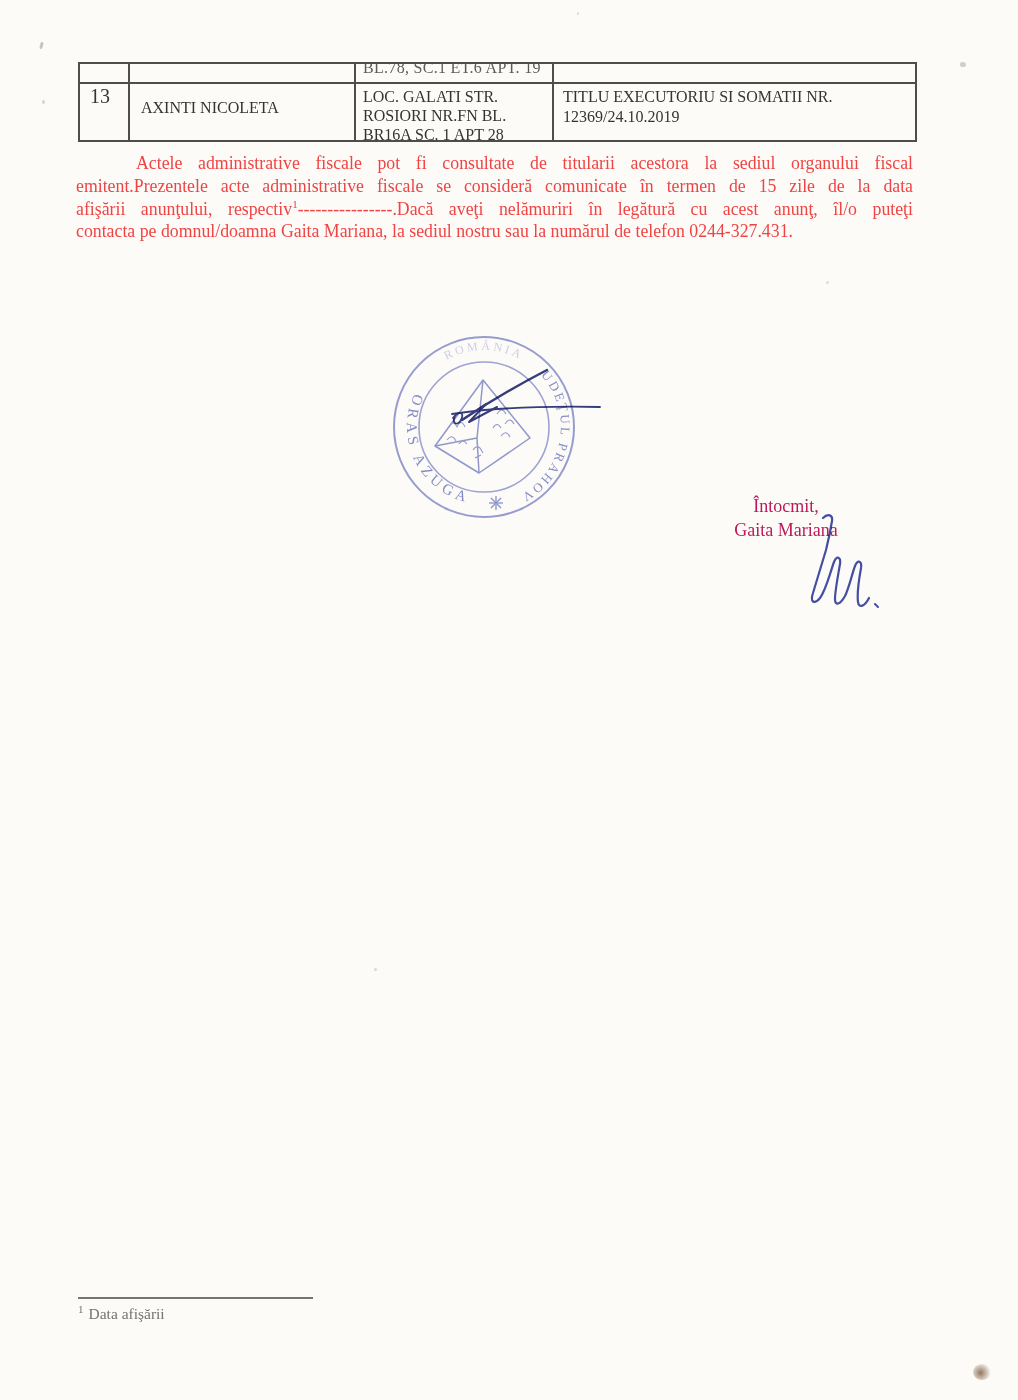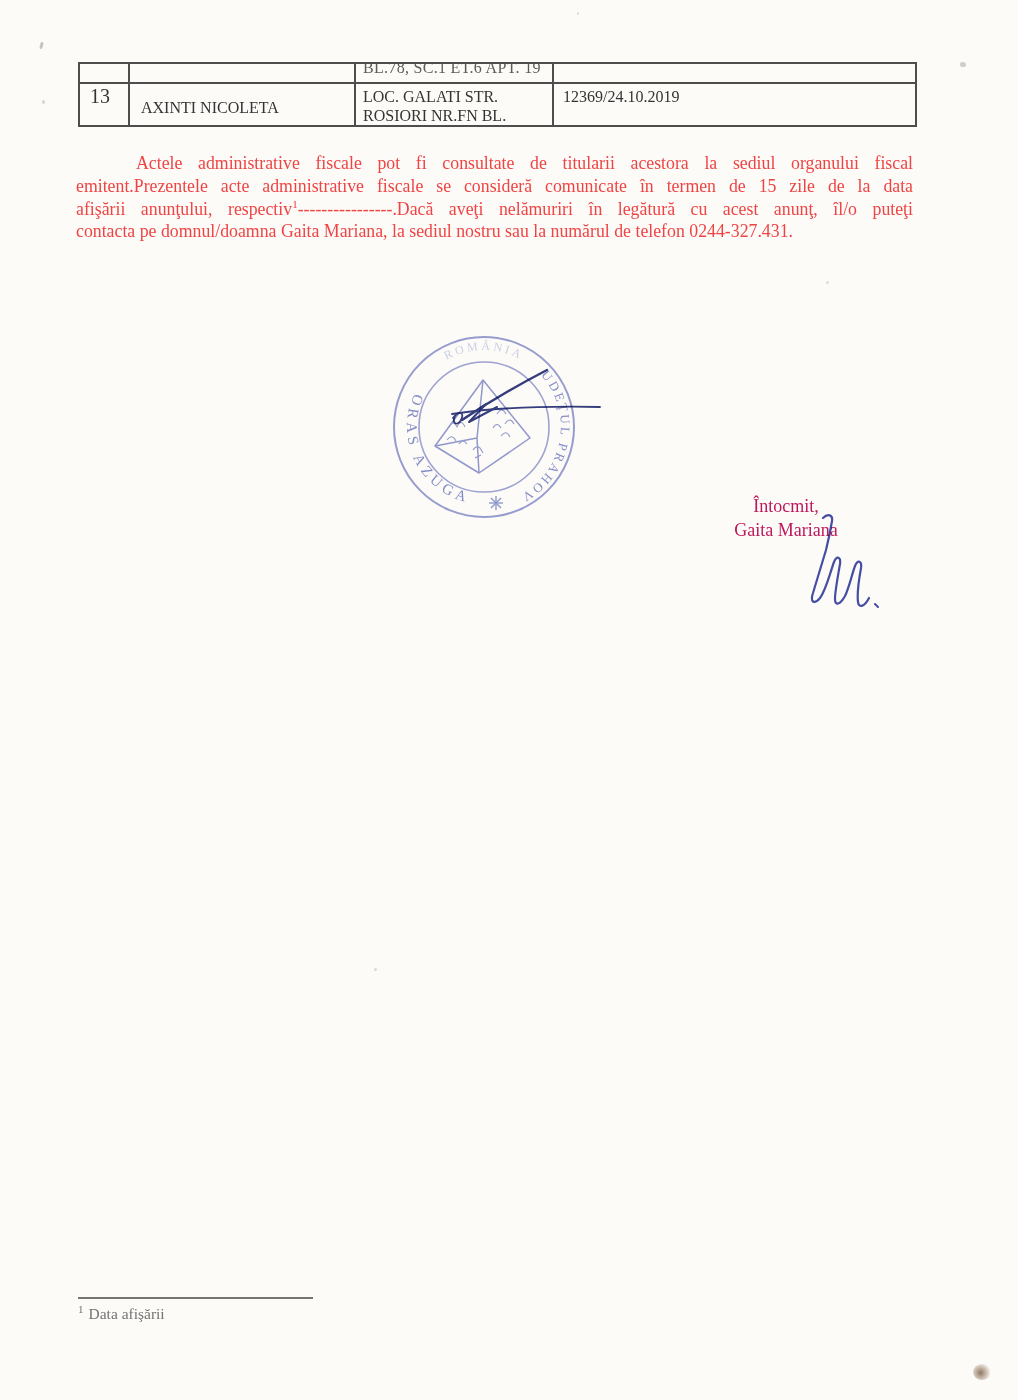--- a/index.html
+++ b/index.html
@@ -13,21 +13,21 @@
   }
   
   .ntable{
     position:absolute;left:78px;top:62px;width:839px;
     border:2px solid #4d4d4d;
     box-sizing:border-box;
     background:transparent;
   }
   .tr{display:flex;}
   .tr.partial{height:20px;}
-  .tr.main{height:41px;}
+  .tr.main{height:56px;}
   .td{
     box-sizing:border-box;
     border-right:2px solid #4d4d4d;
     overflow:hidden;
     font-size:16px;line-height:19px;color:#343434;
   }
   .td:last-child{border-right:none;}
   .tr.partial .td{border-bottom:2px solid #4d4d4d;}
   .c1{width:50px;}
   .c2{width:226px;}
@@ -117,20 +117,21 @@
         </div>
       <div class="td c2">
           <span class="namecell">AXINTI NICOLETA</span>
         </div>
       <div class="td c3 addrcell">
         <div>LOC. GALATI STR.</div>
         <div>ROSIORI NR.FN BL.</div>
         <div>BR16A SC. 1 APT 28</div>
       </div>
       <div class="td c4 actcell">
+        <div>TITLU EXECUTORIU SI SOMATII NR.</div>
         <div>12369/24.10.2019</div>
       </div>
     </div>
   </div>
 
   <div class="para">
     <div class="jline indent">Actele administrative fiscale pot fi consultate de titularii acestora la sediul organului fiscal</div>
     <div class="jline">emitent.Prezentele acte administrative fiscale se consideră comunicate în termen de 15 zile de la data</div>
     <div class="jline"><span>afişării anunţului, respectiv</span><sup class="fn">1</sup><span>----------------</span><span>.Dacă aveţi nelămuriri în legătură cu acest anunţ, îl/o puteţi</span></div>
     <div class="lline">contacta pe domnul/doamna Gaita Mariana, la sediul nostru sau la numărul de telefon 0244-327.431.</div>

